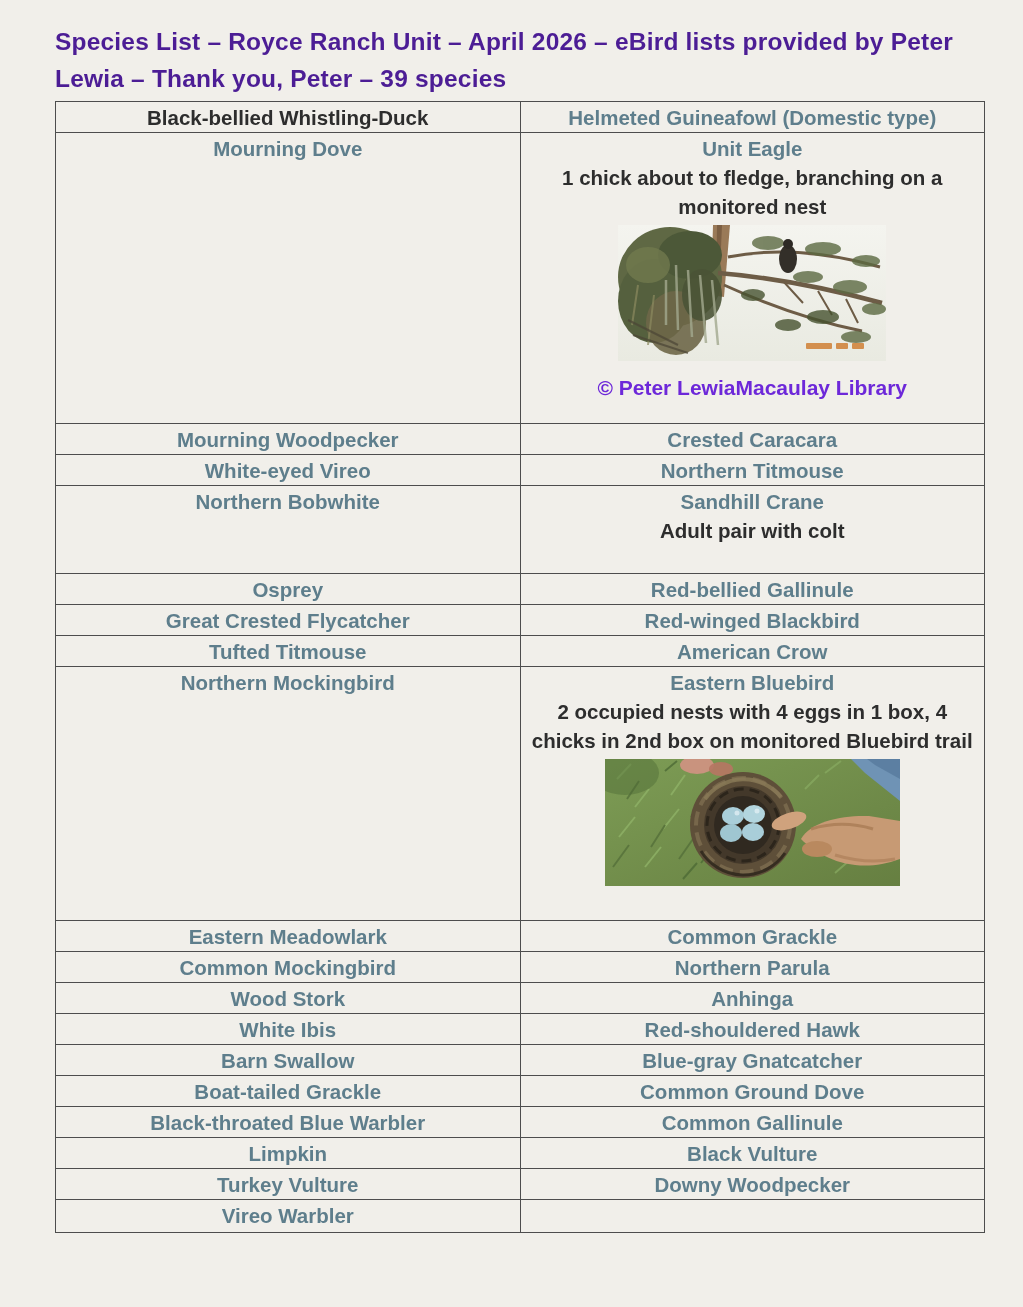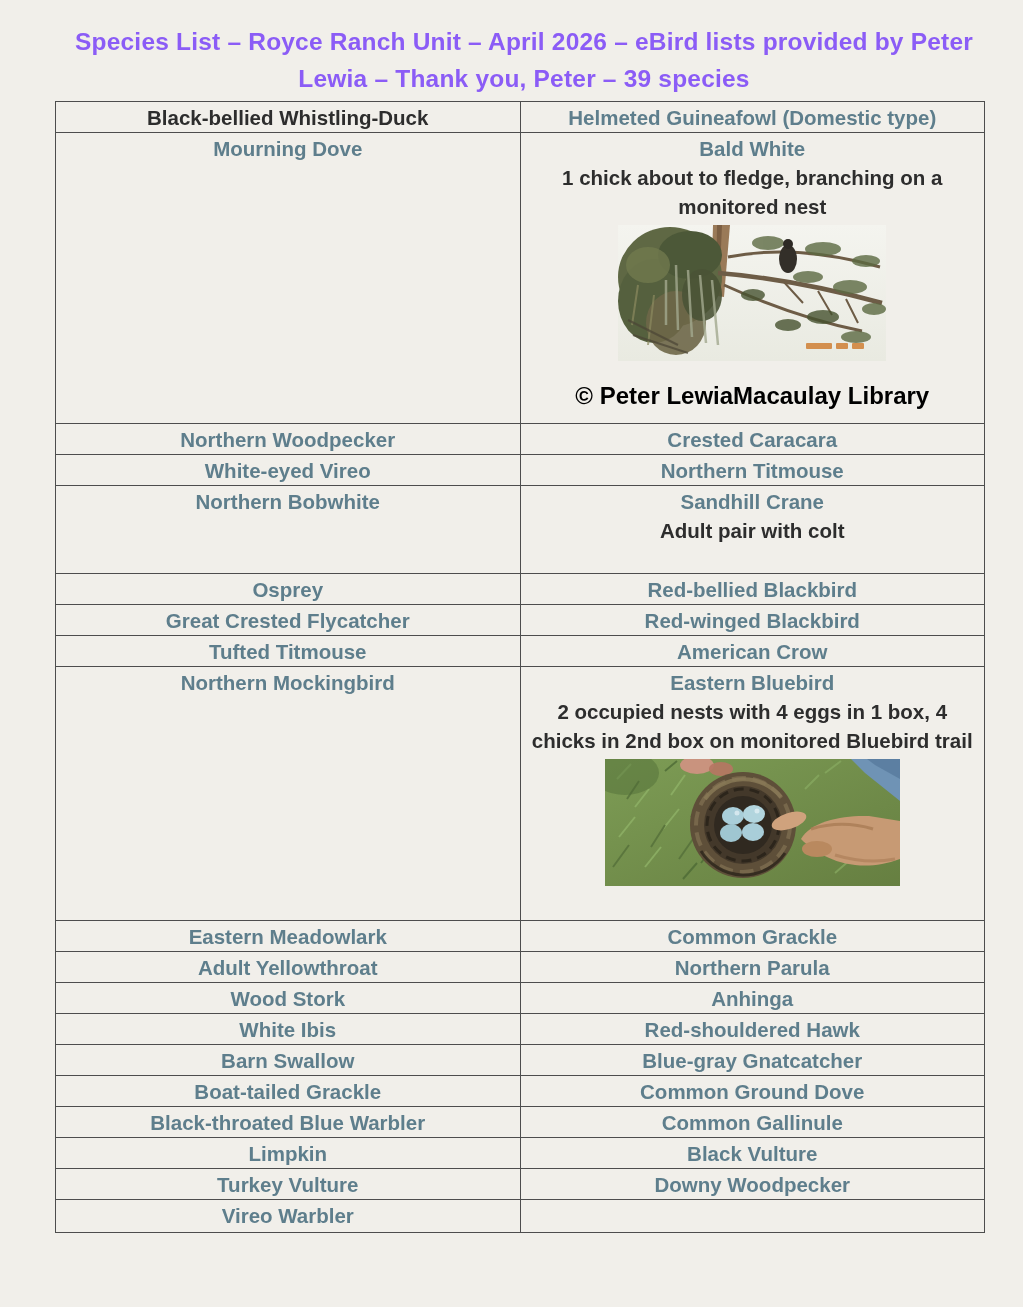--- a/index.html
+++ b/index.html
@@ -8,38 +8,38 @@
     width:1023px;height:1307px;
     margin:0 auto;
     background:#f1efea;
     font-family:"Liberation Sans", sans-serif;
     font-weight:bold;
     color:#2d2d2d;
     overflow:hidden;
   }
   .title{
     position:absolute;left:55px;top:24px;width:938px;
-    font-size:24.5px;line-height:1.5;letter-spacing:.2px;color:#8b5cf6;text-align:center;
+    font-size:24.5px;line-height:1.5;letter-spacing:.2px;color:#4c1d95;
   }
   table.species{
     position:absolute;left:55px;top:101px;width:930px;
     border-collapse:collapse;table-layout:fixed;
   }
   td{
     border:1.6px solid #4d4d4d;
     vertical-align:top;text-align:center;
     font-size:20.5px;line-height:29px;
     padding:1px 6px 0 6px;
     overflow:hidden;
   }
   .link{color:#5e7e8c;text-decoration-thickness:2px;text-underline-offset:3px;cursor:pointer;}
   .plain{color:#2d2d2d;}
   .note{color:#2d2d2d;max-width:452px;margin:0 auto;text-align:center;}
   .photo{display:block;margin:4px auto 2px auto;}
-  .caption{color:#000000;font-size:24px;margin-top:20px;}
+  .caption{color:#6d28d9;font-size:21px;margin-top:12px;}
   
   .r0{height:30px}.r1{height:291px}.r2{height:30px}.r3{height:30px}.r4{height:88px}
   .r5{height:30px}.r6{height:31px}.r7{height:30px}.r8{height:254px}
   .r9{height:30px}.r10{height:31px}.r11{height:30px}.r12{height:30px}.r13{height:30px}
   .r14{height:30px}.r15{height:31px}.r16{height:30px}.r17{height:30px}.r18{height:30px}.r19{height:33px}
 </style>
 </head>
 <body>
 
 <div class="page">
@@ -54,21 +54,21 @@
 
     <tbody>
         <tr class="r0">
       <td><span class="plain">Black-bellied Whistling-Duck</span></td>
       <td><span class="link">Helmeted Guineafowl (Domestic type)</span></td>
     </tr>
 
     <tr class="r1">
       <td><span class="link">Mourning Dove</span></td>
       <td>
-        <span class="link">Bald White</span>
+        <span class="link">Unit Eagle</span>
         <div class="note">1 chick about to fledge, branching on a monitored nest</div>
         <svg class="photo" width="268" height="136" viewBox="0 0 268 136">
           <defs>
             <linearGradient id="sky" x1="0" y1="0" x2="0" y2="1">
               <stop offset="0" stop-color="#f4f4ef"></stop>
                   <stop offset="1" stop-color="#e9eae1"></stop>
             </linearGradient>
           </defs>
           <rect x="0" y="0" width="268" height="136" fill="url(#sky)"></rect>
 
@@ -116,40 +116,40 @@
             <rect x="188" y="118" width="26" height="6" rx="1"></rect>
             <rect x="218" y="118" width="12" height="6" rx="1"></rect>
             <rect x="234" y="118" width="12" height="6" rx="1"></rect>
           </g>
         </svg>
         <div class="caption">© Peter LewiaMacaulay Library</div>
       </td>
     </tr>
 
     <tr class="r2">
-      <td><span class="link">Northern Woodpecker</span></td>
+      <td><span class="link">Mourning Woodpecker</span></td>
       <td><span class="link">Crested Caracara</span></td>
     </tr>
 
     <tr class="r3">
       <td><span class="link">White-eyed Vireo</span></td>
       <td><span class="link">Northern Titmouse</span></td>
     </tr>
 
     <tr class="r4">
       <td><span class="link">Northern Bobwhite</span></td>
       <td>
         <span class="link">Sandhill Crane</span>
         <div class="note">Adult pair with colt</div>
       </td>
     </tr>
 
     <tr class="r5">
       <td><span class="link">Osprey</span></td>
-      <td><span class="link">Red-bellied Blackbird</span></td>
+      <td><span class="link">Red-bellied Gallinule</span></td>
     </tr>
 
     <tr class="r6">
       <td><span class="link">Great Crested Flycatcher</span></td>
       <td><span class="link">Red-winged Blackbird</span></td>
     </tr>
 
     <tr class="r7">
       <td><span class="link">Tufted Titmouse</span></td>
       <td><span class="link">American Crow</span></td>
@@ -214,21 +214,21 @@
         </svg>
       </td>
     </tr>
 
     <tr class="r9">
       <td><span class="link">Eastern Meadowlark</span></td>
       <td><span class="link">Common Grackle</span></td>
     </tr>
 
     <tr class="r10">
-      <td><span class="link">Adult Yellowthroat</span></td>
+      <td><span class="link">Common Mockingbird</span></td>
       <td><span class="link">Northern Parula</span></td>
     </tr>
 
     <tr class="r11">
       <td><span class="link">Wood Stork</span></td>
       <td><span class="link">Anhinga</span></td>
     </tr>
 
     <tr class="r12">
       <td><span class="link">White Ibis</span></td>

